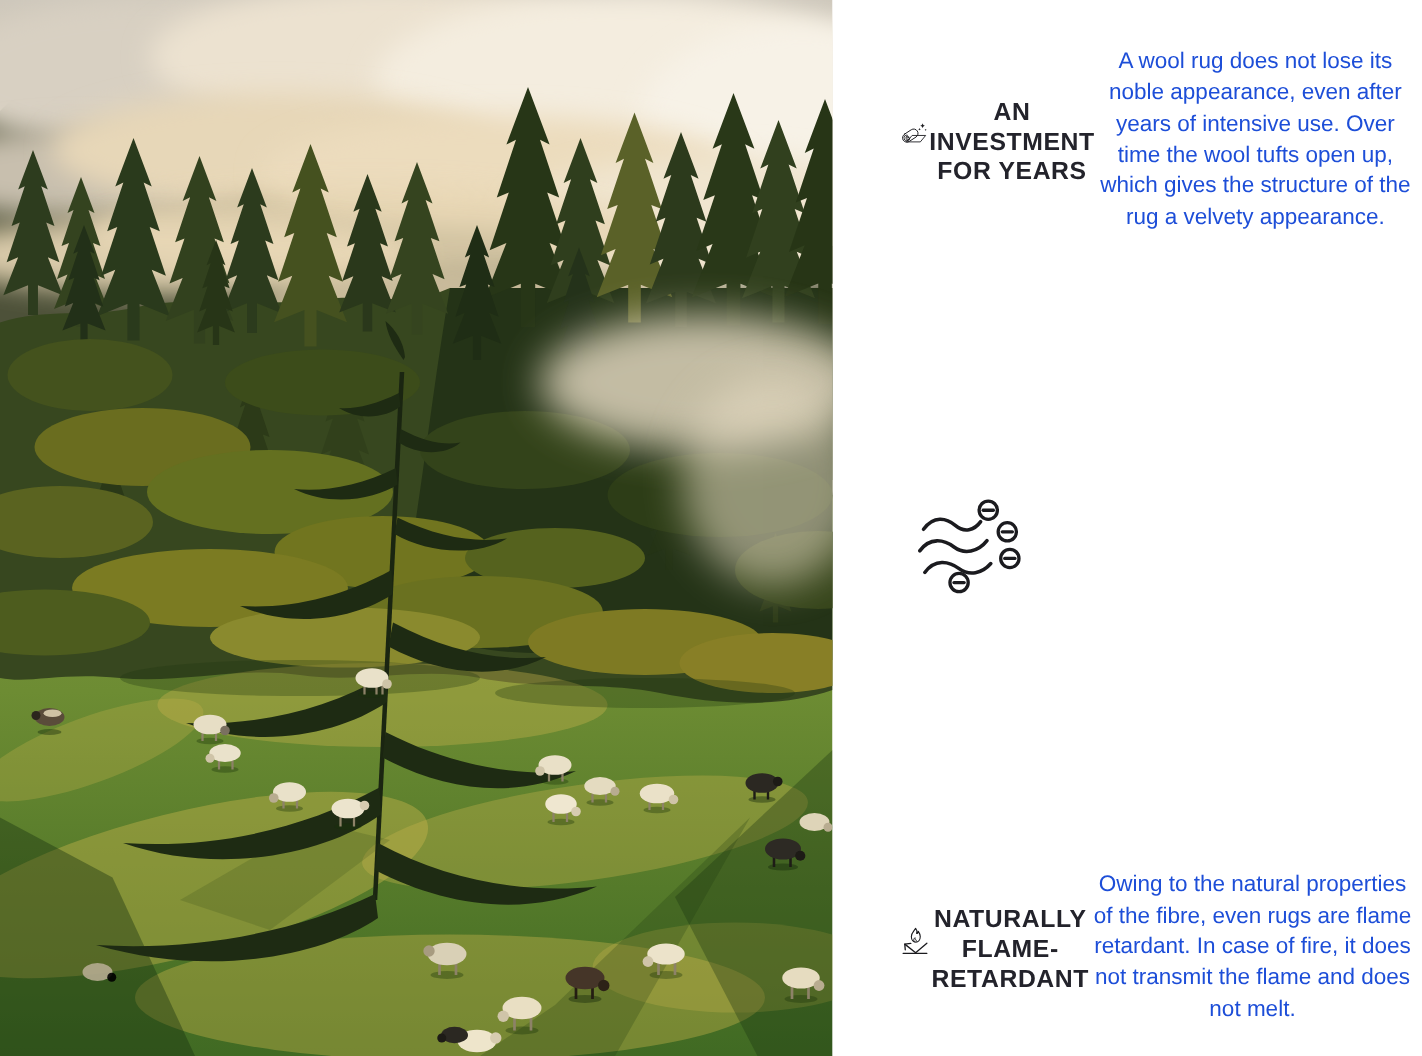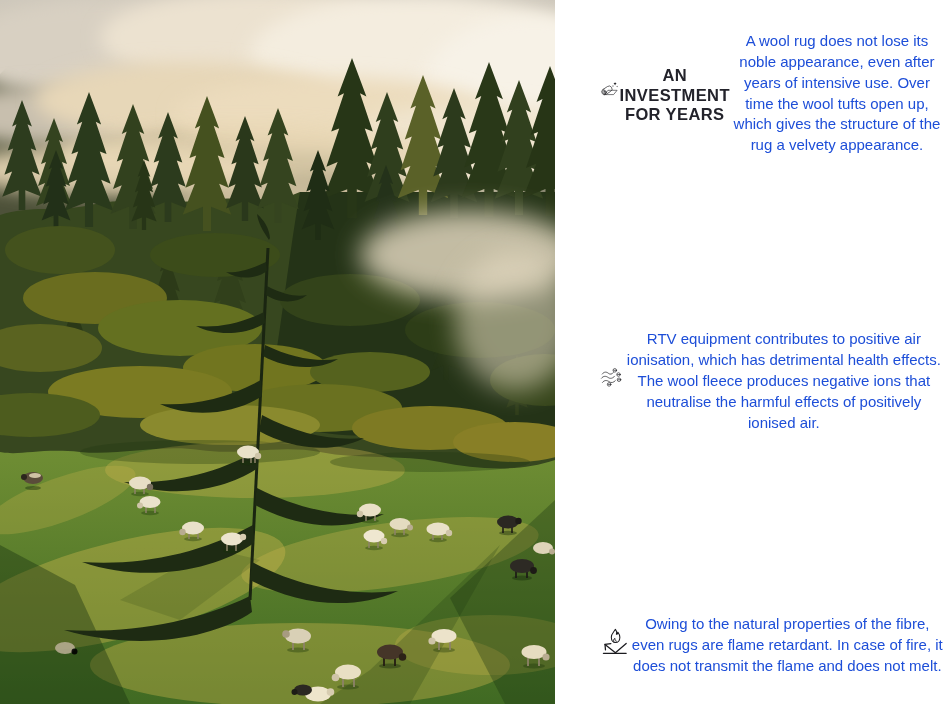--- a/index.html
+++ b/index.html
@@ -308,28 +308,28 @@
         <path class="ic" stroke-width="2.8" d="M14 61 C22 50 33 52 41 58 C49 64 59 62 66 54"></path>
         <circle class="ic" cx="64" cy="12" r="7.2" stroke-width="2.6"></circle>
           <path class="ic" stroke-width="2.6" d="M60 12 H68"></path>
         <circle class="ic" cx="79" cy="29" r="7.2" stroke-width="2.6"></circle>
           <path class="ic" stroke-width="2.6" d="M75 29 H83"></path>
         <circle class="ic" cx="81" cy="50" r="7.2" stroke-width="2.6"></circle>
           <path class="ic" stroke-width="2.6" d="M77 50 H85"></path>
         <circle class="ic" cx="41" cy="69" r="7.2" stroke-width="2.6"></circle>
           <path class="ic" stroke-width="2.6" d="M37 69 H45"></path>
       </svg>
-      <p>RTV equipment contributes to positive air ionisation, which has detrimental health effects. The wool fleece produces negative ions that neutralise the harmful effects of positively ionised air.</p>
     </section>
 
     <section class="feature">
       <svg class="icon" width="92" height="86" viewBox="0 0 100 92">
         <path class="ic" stroke-width="3.4" d="M52 9 C47 18 39 23 39 34 C39 44 45 51 52.5 51 C60 51 66 44 66 34 C66 28 63.5 23.5 60 18.5 C59 23.5 57 25.5 55 24.5 C57 18.5 55.5 13 52 9 Z"></path>
         <path class="ic" stroke-width="3" d="M47.5 50 C45 45.5 46 40.5 50 37.5 C49.5 42 53.5 43.5 54.5 47"></path>
         <path class="ic" stroke-width="4" d="M19 57 L52 83 L86 54"></path>
         <path class="ic" stroke-width="4" d="M19 57 L20.5 74 M19 57 L37.5 54.5"></path>
         <path class="ic" stroke-width="4" d="M14 85 H86"></path>
       </svg>
+      <h2>NATURALLY FLAME-RETARDANT</h2>
       <p>Owing to the natural properties of the fibre, even rugs are flame retardant. In case of fire, it does not transmit the flame and does not melt.</p>
     </section>
 
   </aside>
 </div>
 
 </body></html>

